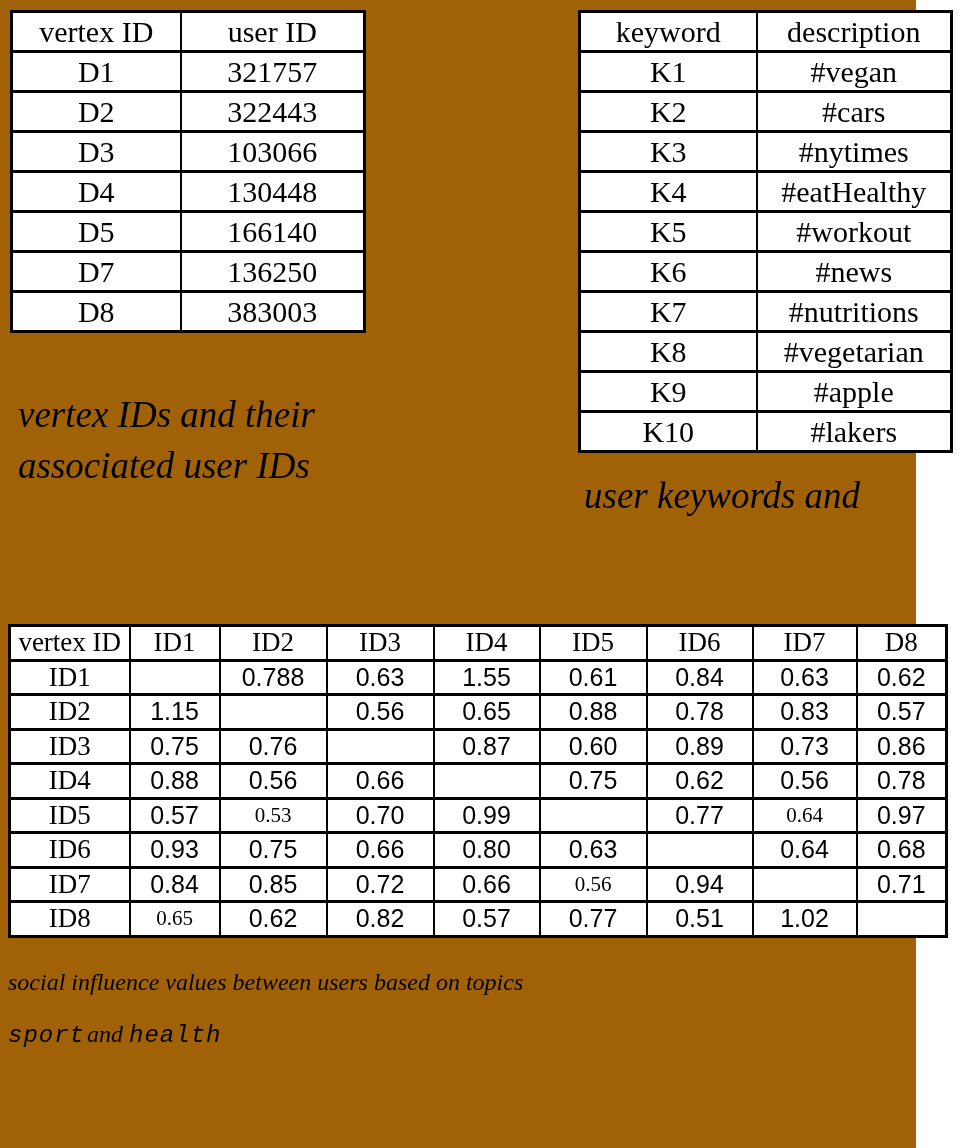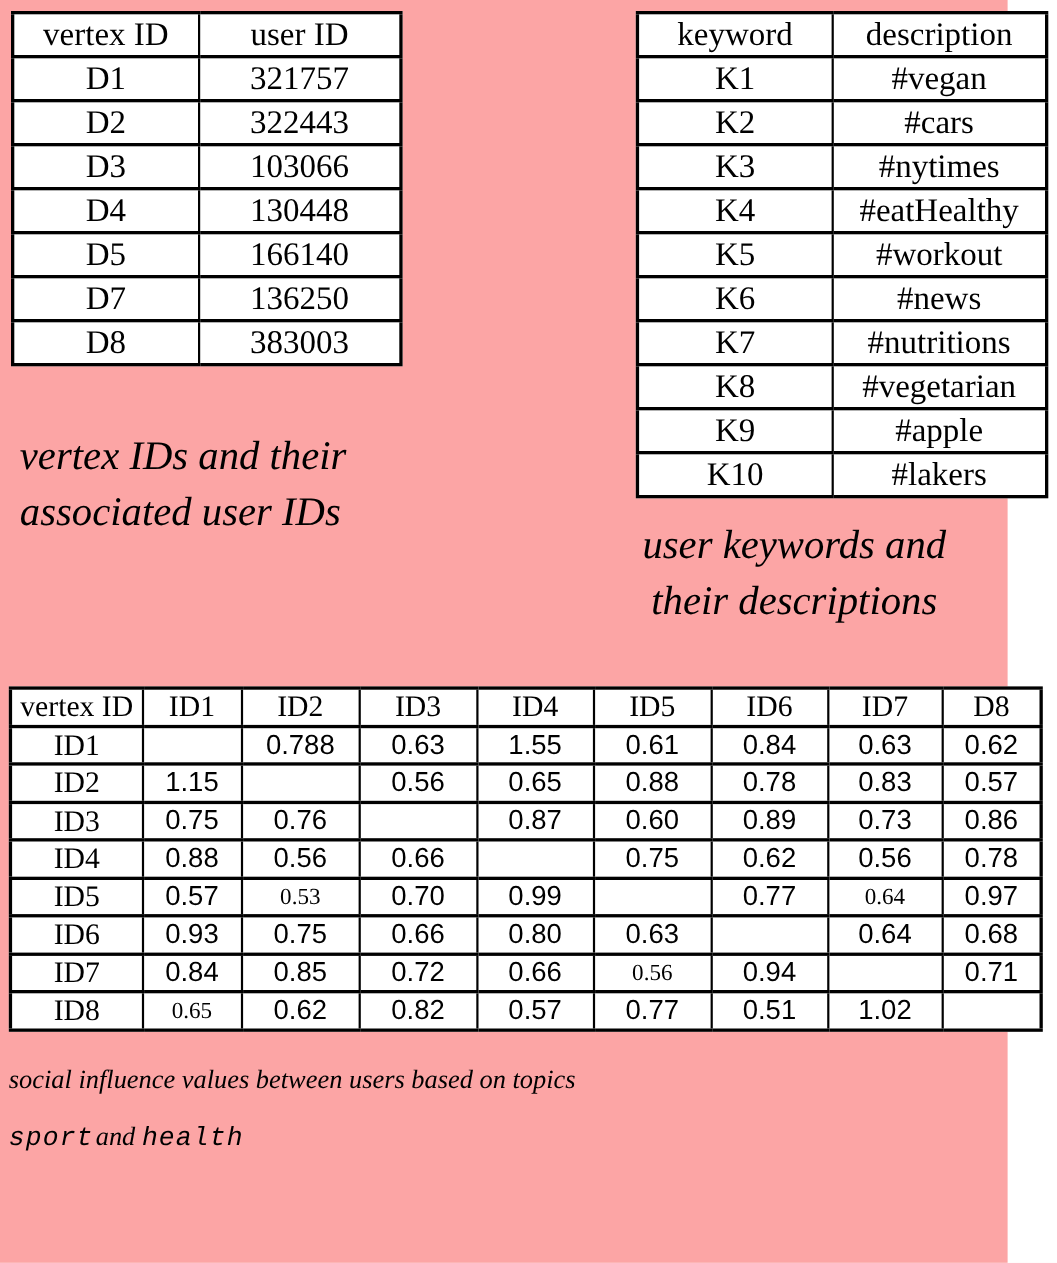--- a/index.html
+++ b/index.html
@@ -4,21 +4,21 @@
 <style>
   * { margin:0; padding:0; box-sizing:border-box; }
   html,body { background:#ffffff; }
   body {
     width:961px; height:1148px;
     position:relative;
     font-family:"Liberation Serif", serif;
     color:#000000;
     overflow:hidden;
   }
-  .page { position:absolute; left:0; top:0; width:916px; height:1148px; background:#fca5a5; }
+  .page { position:absolute; left:0; top:0; width:916px; height:1148px; background:#a16207; }
 
   table { border-collapse:collapse; table-layout:fixed; background:#ffffff; position:absolute; }
   th, td {
     border:2px solid #000000;
     border-top-width:3px; border-bottom-width:3px;
     text-align:center; vertical-align:middle;
     white-space:nowrap; overflow:hidden;
     font-weight:normal;
   }
   table { border:3px solid #000000; }
@@ -159,21 +159,20 @@
         </tr>
         <tr>
           <td>K10</td>
           <td>#lakers</td>
         </tr>
       </tbody>
     </table>
 
   <div id="keyword-caption" class="caption">
       <div>user keywords and</div>
-      <div>their descriptions</div>
     </div>
 
   <table id="influence-table" class="matrix">
     <colgroup>
       <col style="width:120px">
         <col style="width:90px">
         <col style="width:107px">
       <col style="width:107px">
         <col style="width:106px">
         <col style="width:107px">

